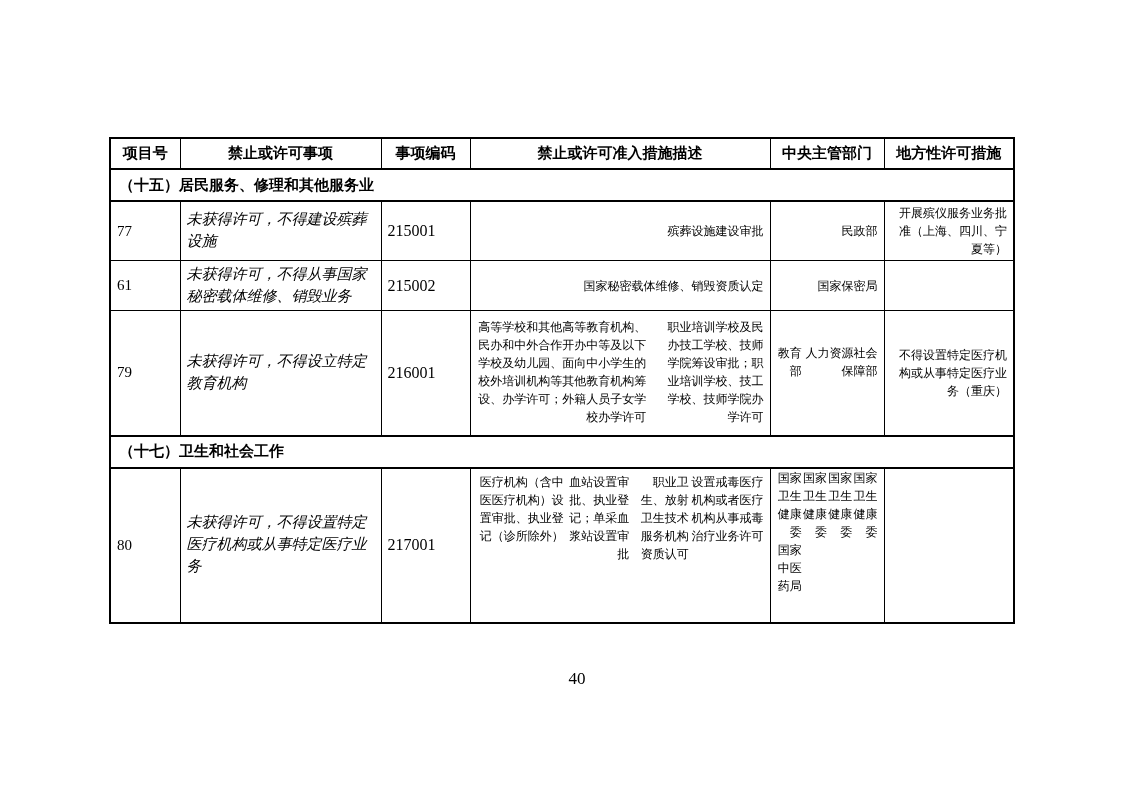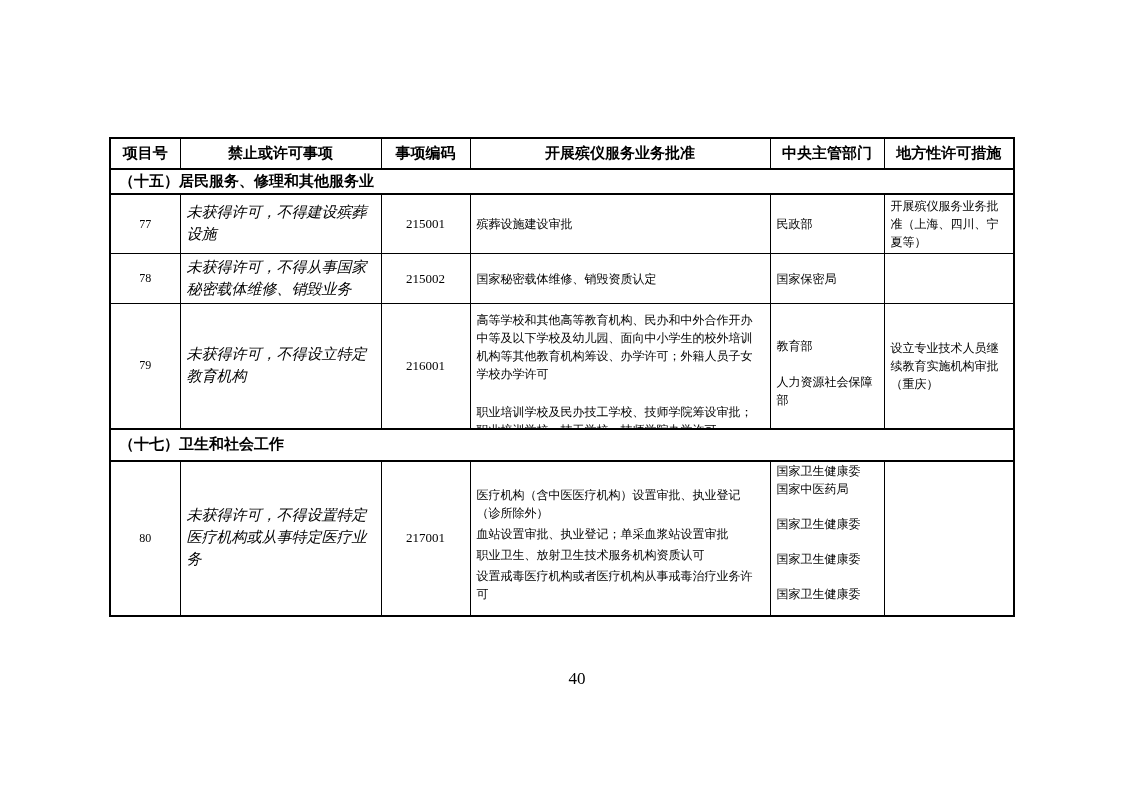--- a/index.html
+++ b/index.html
@@ -44,65 +44,65 @@
     margin-top: 12px;
   }
   tr.section-row td {
     border-top: 2px solid #000000;
     border-bottom: 2px solid #000000;
     font-size: 15px;
     font-weight: bold;
     text-align: left;
     padding-left: 8px;
   }
-  tr.sec15 td { height: 25px; }
+  tr.sec15 td { height: 32px; }
   tr.sec16 td { height: 31px; }
   tr.sec17 td { height: 32px; margin-left: 28px; }
   td.cell-id {
-    text-align: center;
-    font-size: 12px;
+    text-align: left;
+    font-size: 15px;
   }
   td.cell-item {
     font-size: 15px;
     text-align: left;
     padding-left: 9px;
     padding-right: 6px;
     line-height: 1.45;
     font-style: italic;
   }
   td.cell-code {
-    text-align: center;
-    font-size: 13px;
+    text-align: left;
+    font-size: 16px;
   }
   td.cell-measure, td.cell-dept, td.cell-local {
     font-size: 12px;
-    text-align: left;
+    text-align: right;
     line-height: 1.5;
     padding-left: 7px;
     padding-right: 5px;
   }
   tr.row77 { height: 54px; }
   tr.row78 { height: 50px; }
   tr.row79 { height: 125px; }
   tr.row80 { height: 155px; }
   .vstack {
     display: flex;
-    flex-direction: column;
+    flex-direction: row;
     height: 100%;
     box-sizing: border-box;
   }
   .vstack > div { white-space: pre-line; }
   td.cell-measure.multi, td.cell-dept.multi {
     vertical-align: top;
     padding-top: 0;
     padding-bottom: 0;
   }
   .stack79m { justify-content: flex-start; gap: 20px; padding-top: 7px; height: 121px; }
   .stack79d { justify-content: space-between; padding-top: 33px; padding-bottom: 16px; height: 121px; }
-  .stack80m { justify-content: space-between; padding-top: 24px; padding-bottom: 10px; height: 151px; }
+  .stack80m { justify-content: space-between; padding-top: 4px; padding-bottom: 10px; height: 151px; }
   .stack80d { justify-content: space-between; padding-bottom: 10px; height: 151px; }
   .page-number {
     position: absolute;
     top: 669px;
     left: 16px;
     width: 1122px;
     text-align: center;
     font-size: 17px;
     font-family: "Liberation Serif", "DejaVu Serif", serif;
   }
@@ -120,40 +120,40 @@
       <col style="width:300px">
       <col style="width:114px">
       <col style="width:130px">
     </colgroup>
 
     <tbody>
         <tr>
       <th class="col-header">项目号</th>
       <th class="col-header">禁止或许可事项</th>
       <th class="col-header">事项编码</th>
-      <th class="col-header">开展殡仪服务业务批准</th>
+      <th class="col-header">禁止或许可准入措施描述</th>
       <th class="col-header">中央主管部门</th>
       <th class="col-header">地方性许可措施</th>
     </tr>
 
     <tr class="section-row sec15">
       <td colspan="6">（十五）居民服务、修理和其他服务业</td>
     </tr>
 
     <tr class="row77">
       <td class="cell-id">77</td>
       <td class="cell-item">未获得许可，不得建设殡葬设施</td>
       <td class="cell-code">215001</td>
       <td class="cell-measure">殡葬设施建设审批</td>
       <td class="cell-dept">民政部</td>
       <td class="cell-local">开展殡仪服务业务批准（上海、四川、宁夏等）</td>
     </tr>
 
     <tr class="row78">
-      <td class="cell-id">78</td>
+      <td class="cell-id">61</td>
       <td class="cell-item">未获得许可，不得从事国家秘密载体维修、销毁业务</td>
       <td class="cell-code">215002</td>
       <td class="cell-measure">国家秘密载体维修、销毁资质认定</td>
       <td class="cell-dept">国家保密局</td>
       <td class="cell-local"></td>
     </tr>
 
 
     <tr class="row79">
       <td class="cell-id">79</td>
@@ -164,21 +164,21 @@
           <div>高等学校和其他高等教育机构、民办和中外合作开办中等及以下学校及幼儿园、面向中小学生的校外培训机构等其他教育机构筹设、办学许可；外籍人员子女学校办学许可</div>
           <div>职业培训学校及民办技工学校、技师学院筹设审批；职业培训学校、技工学校、技师学院办学许可</div>
         </div>
       </td>
       <td class="cell-dept multi">
         <div class="vstack stack79d">
           <div>教育部</div>
           <div>人力资源社会保障部</div>
         </div>
       </td>
-      <td class="cell-local">设立专业技术人员继续教育实施机构审批（重庆）</td>
+      <td class="cell-local">不得设置特定医疗机构或从事特定医疗业务（重庆）</td>
     </tr>
 
     <tr class="section-row sec17">
       <td colspan="6">（十七）卫生和社会工作</td>
     </tr>
 
     <tr class="row80">
       <td class="cell-id">80</td>
       <td class="cell-item">未获得许可，不得设置特定医疗机构或从事特定医疗业务</td>
       <td class="cell-code">217001</td>

